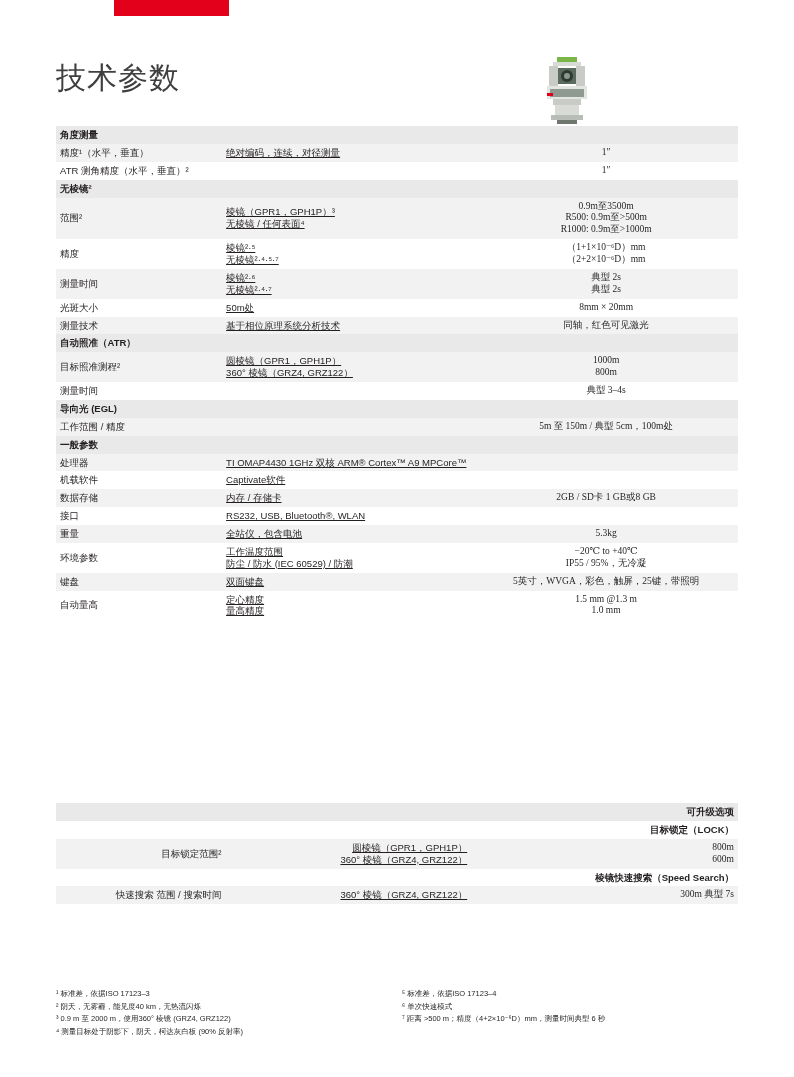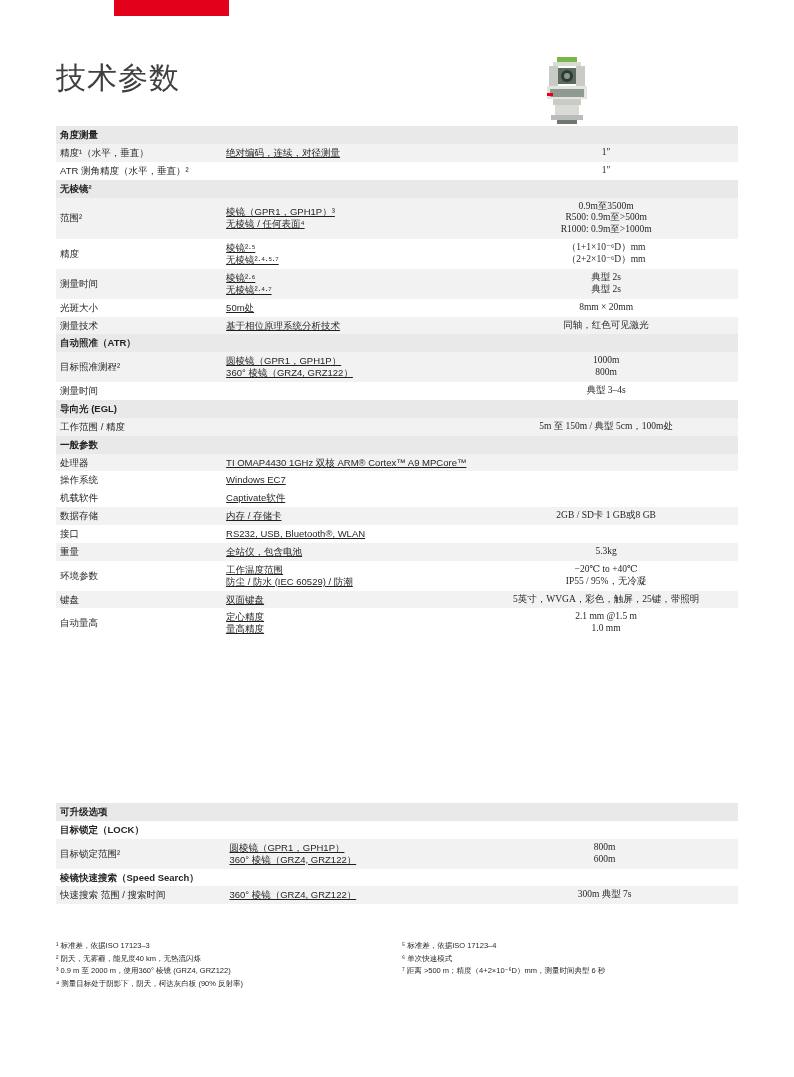--- a/index.html
+++ b/index.html
@@ -48,23 +48,23 @@
   td.c1{width:165px;}
   td.c2{width:245px;text-decoration:underline;}
   td.c3{width:272px;text-align:center;}
   .multi div{white-space:nowrap;}
   table.spec2{
     position:absolute;left:56px;top:803px;width:682px;
     border-collapse:collapse;
     font-size:9.5px;
     line-height:1.25;
   }
-  table.spec2 td{padding:3px 4px;vertical-align:middle;}
+  table.spec2 td{padding:3px 4px;vertical-align:middle;text-align:right;}
   .notes{
-    position:absolute;left:56px;top:940px;width:682px;
+    position:absolute;left:56px;top:988px;width:682px;
     font-size:7.5px;line-height:1.55;color:#231f20;
   }
   .notes .col{width:330px;display:inline-block;vertical-align:top;}
   .notes .col.right{margin-left:16px;}
   .notes p{margin:0 0 1px 0;}
   .serif{font-family:"Liberation Serif","DejaVu Serif",serif;}
 </style>
 </head>
 <body>
 
@@ -227,29 +227,20 @@
           <td class="c1 multi">
             <div>处理器</div>
           </td>
           <td class="c2 multi">
             <div>TI OMAP4430 1GHz 双核 ARM® Cortex™ A9 MPCore™</div>
           </td>
           <td class="c3 multi serif"></td>
         </tr>
         <tr class="white">
           <td class="c1 multi">
-            <div>操作系统</div>
-          </td>
-          <td class="c2 multi">
-            <div>Windows EC7</div>
-          </td>
-          <td class="c3 multi serif"></td>
-        </tr>
-        <tr class="white">
-          <td class="c1 multi">
             <div>机载软件</div>
           </td>
           <td class="c2 multi">
             <div>Captivate软件</div>
           </td>
           <td class="c3 multi serif"></td>
         </tr>
         <tr class="band">
           <td class="c1 multi">
             <div>数据存储</div>
@@ -307,21 +298,21 @@
         </tr>
         <tr class="white">
           <td class="c1 multi">
             <div>自动量高</div>
           </td>
           <td class="c2 multi">
             <div>定心精度</div>
             <div>量高精度</div>
           </td>
           <td class="c3 multi serif">
-            <div>2.1 mm @1.5 m</div>
+            <div>1.5 mm @1.3 m</div>
             <div>1.0 mm</div>
           </td>
         </tr>
       </tbody>
   </table>
 
   <table class="spec2">
     <tbody>
         <tr class="hdr">
           <td colspan="3">可升级选项</td>

